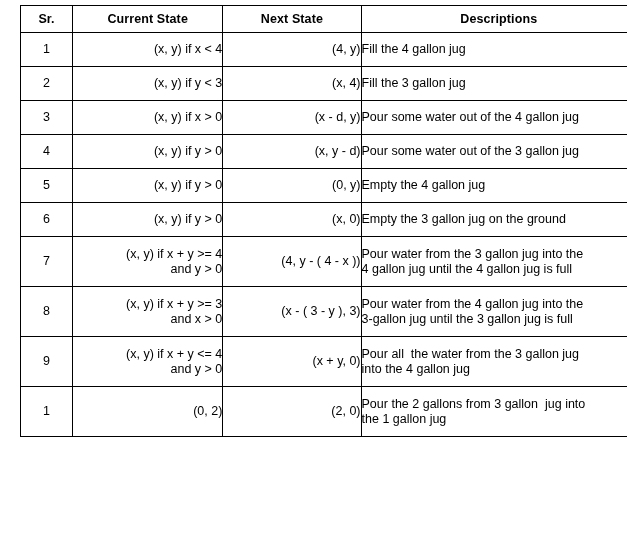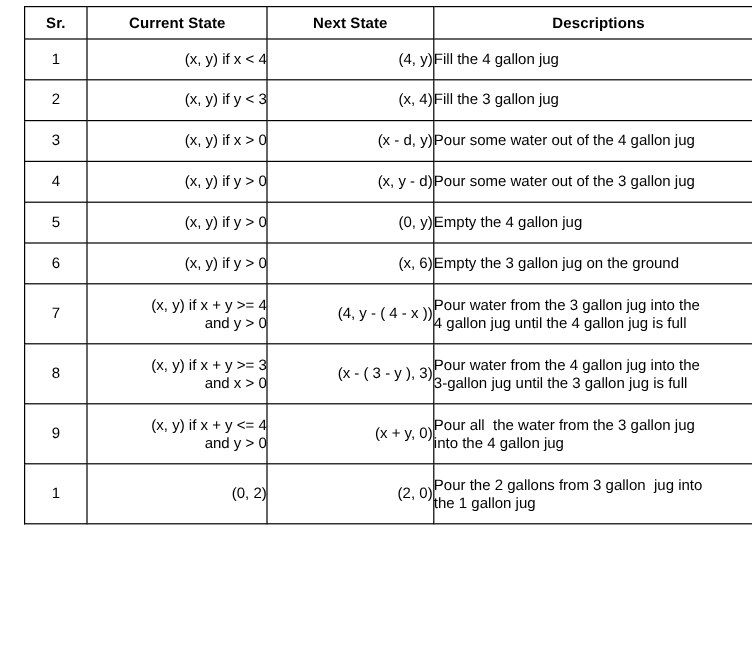--- a/index.html
+++ b/index.html
@@ -159,21 +159,21 @@
           </td>
         </tr>
         <tr class="single-line">
           <td class="sr">
             <span class="cell-inner">6</span>
           </td>
           <td class="cur">
             <span class="cell-inner">(x, y) if y &gt; 0</span>
           </td>
           <td class="next">
-            <span class="cell-inner">(x, 6)</span>
+            <span class="cell-inner">(x, 0)</span>
           </td>
           <td class="desc">
             <span class="cell-inner">Empty the 3 gallon jug on the ground</span>
           </td>
         </tr>
         <tr class="two-line">
           <td class="sr">
             <span class="cell-inner">7</span>
           </td>
           <td class="cur">

